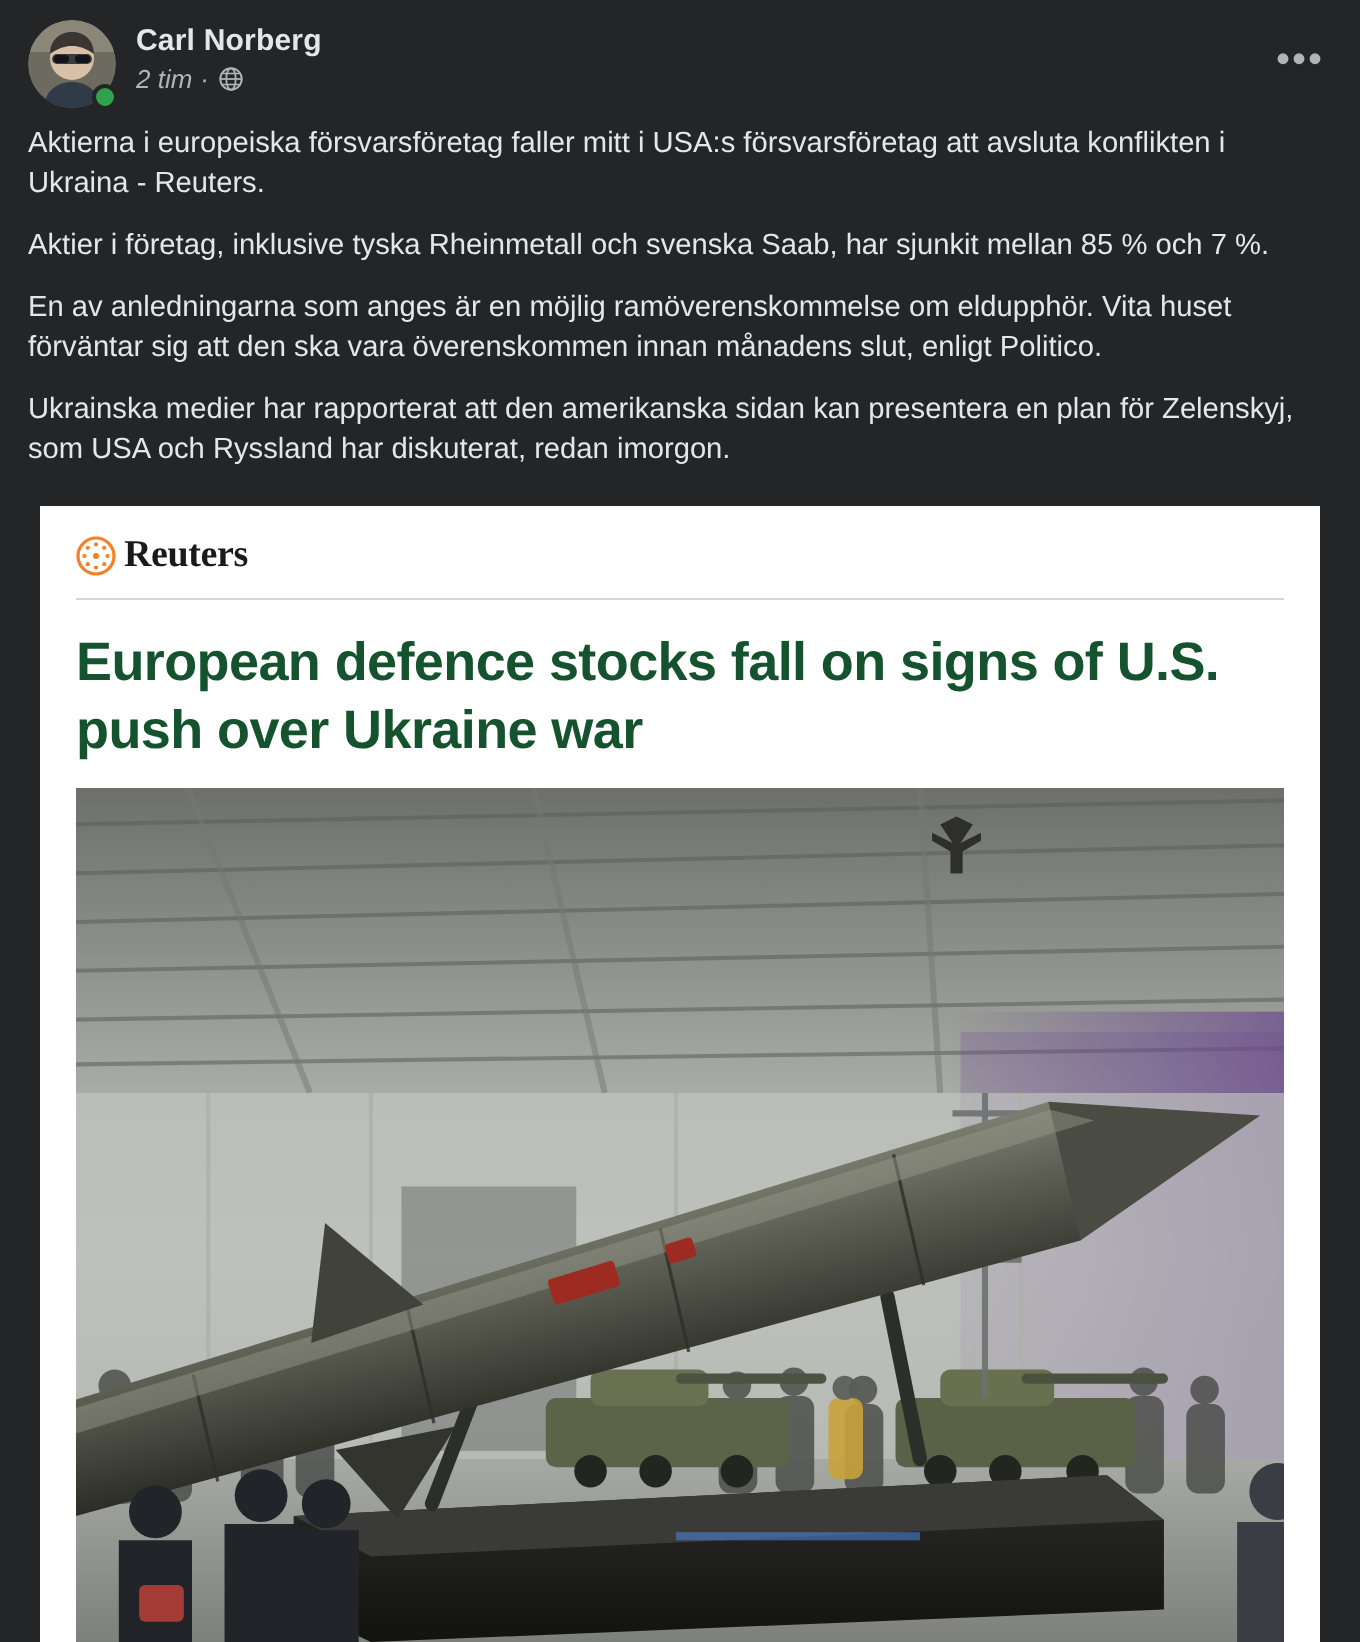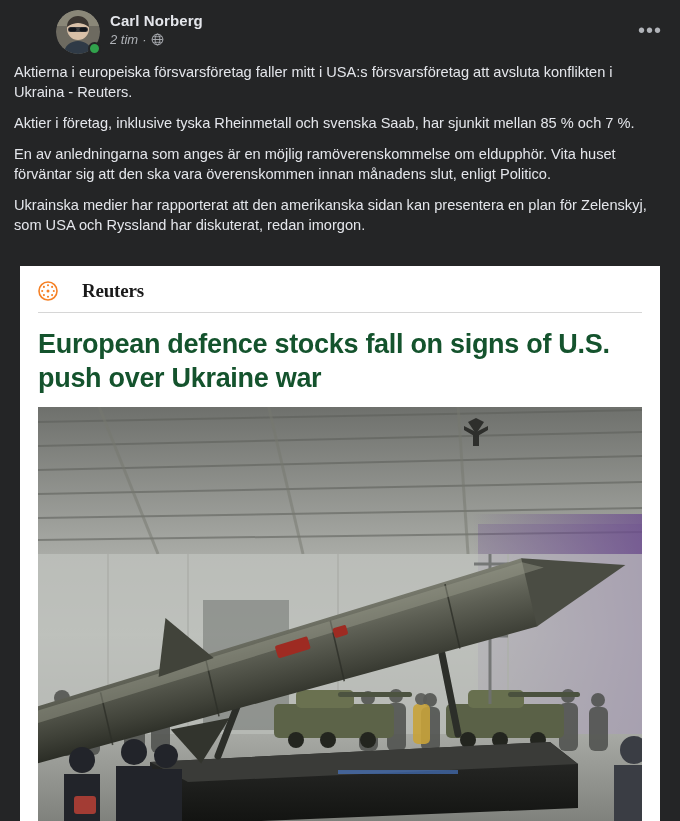--- a/index.html
+++ b/index.html
@@ -23,21 +23,20 @@
     display: flex;
     flex-direction: column;
   }
 
   
   .post-header {
     display: flex;
     align-items: flex-start;
     padding: 10px 14px 4px 14px;
     position: relative;
-    margin-left: 42px;
   }
   .avatar-wrap {
     position: relative;
     width: 44px;
     height: 44px;
     flex: 0 0 44px;
     margin-right: 10px;
   }
   .avatar {
     width: 44px;
@@ -104,35 +103,35 @@
   
   .post-body {
     padding: 4px 14px 10px 14px;
   }
   .post-body p {
     margin: 0 0 11px 0;
     font-size: 14.6px;
     line-height: 20px;
     color: #e4e6eb;
   }
-  .post-body p:last-child { margin-bottom: 13px; }
+  .post-body p:last-child { margin-bottom: 0; }
 
   
   .link-card {
     background: #ffffff;
     margin: 8px 20px 0 20px;
     flex: 1 1 auto;
     overflow: hidden;
     display: flex;
     flex-direction: column;
   }
   .card-brand {
     display: flex;
     align-items: center;
-    gap: 24px;
+    gap: 4px;
     padding: 14px 18px 10px 18px;
   }
   .reuters-mark {
     width: 20px;
     height: 20px;
     flex: 0 0 20px;
   }
   .reuters-word {
     font-family: "Liberation Serif", serif;
     font-size: 19px;

